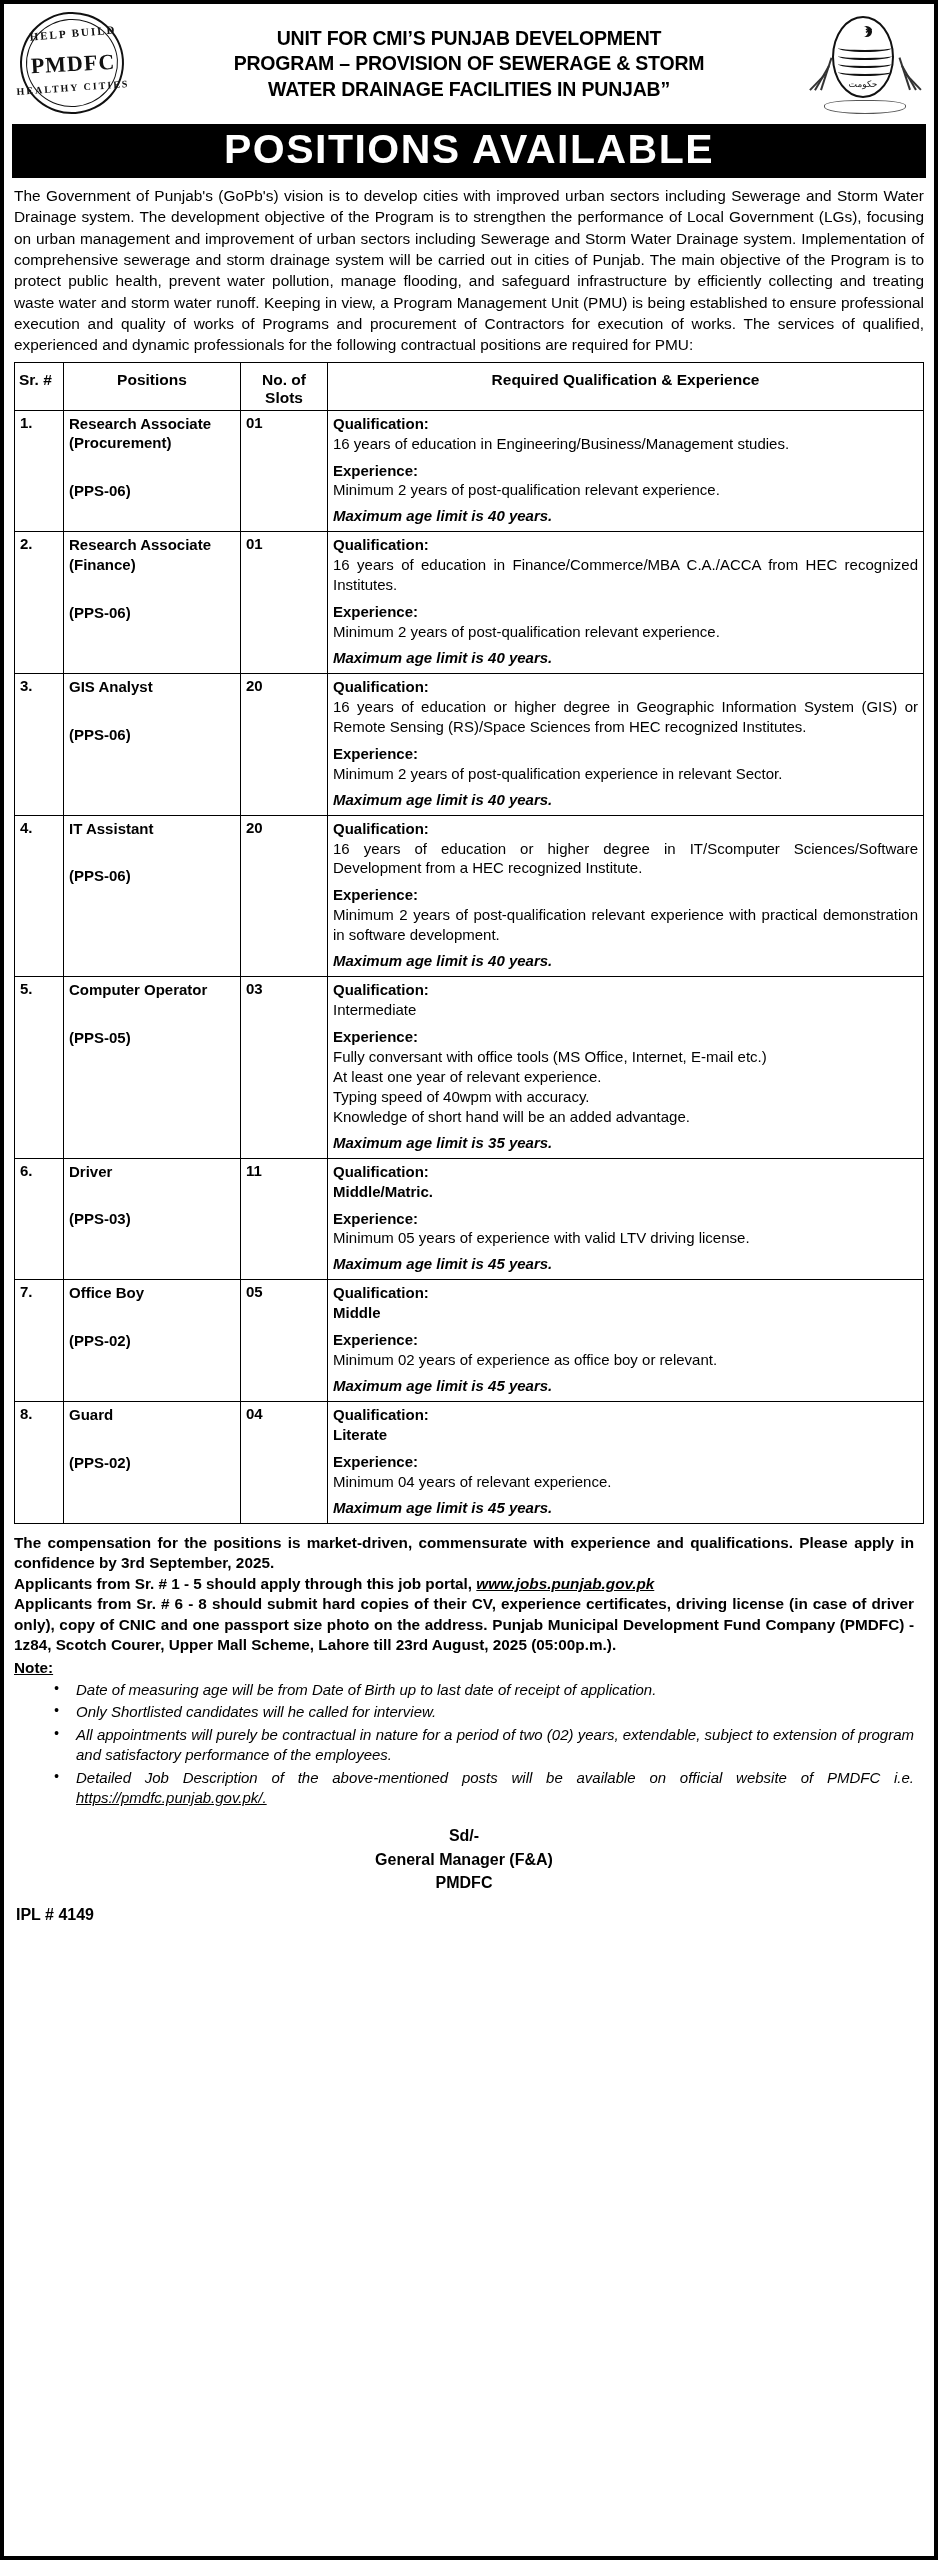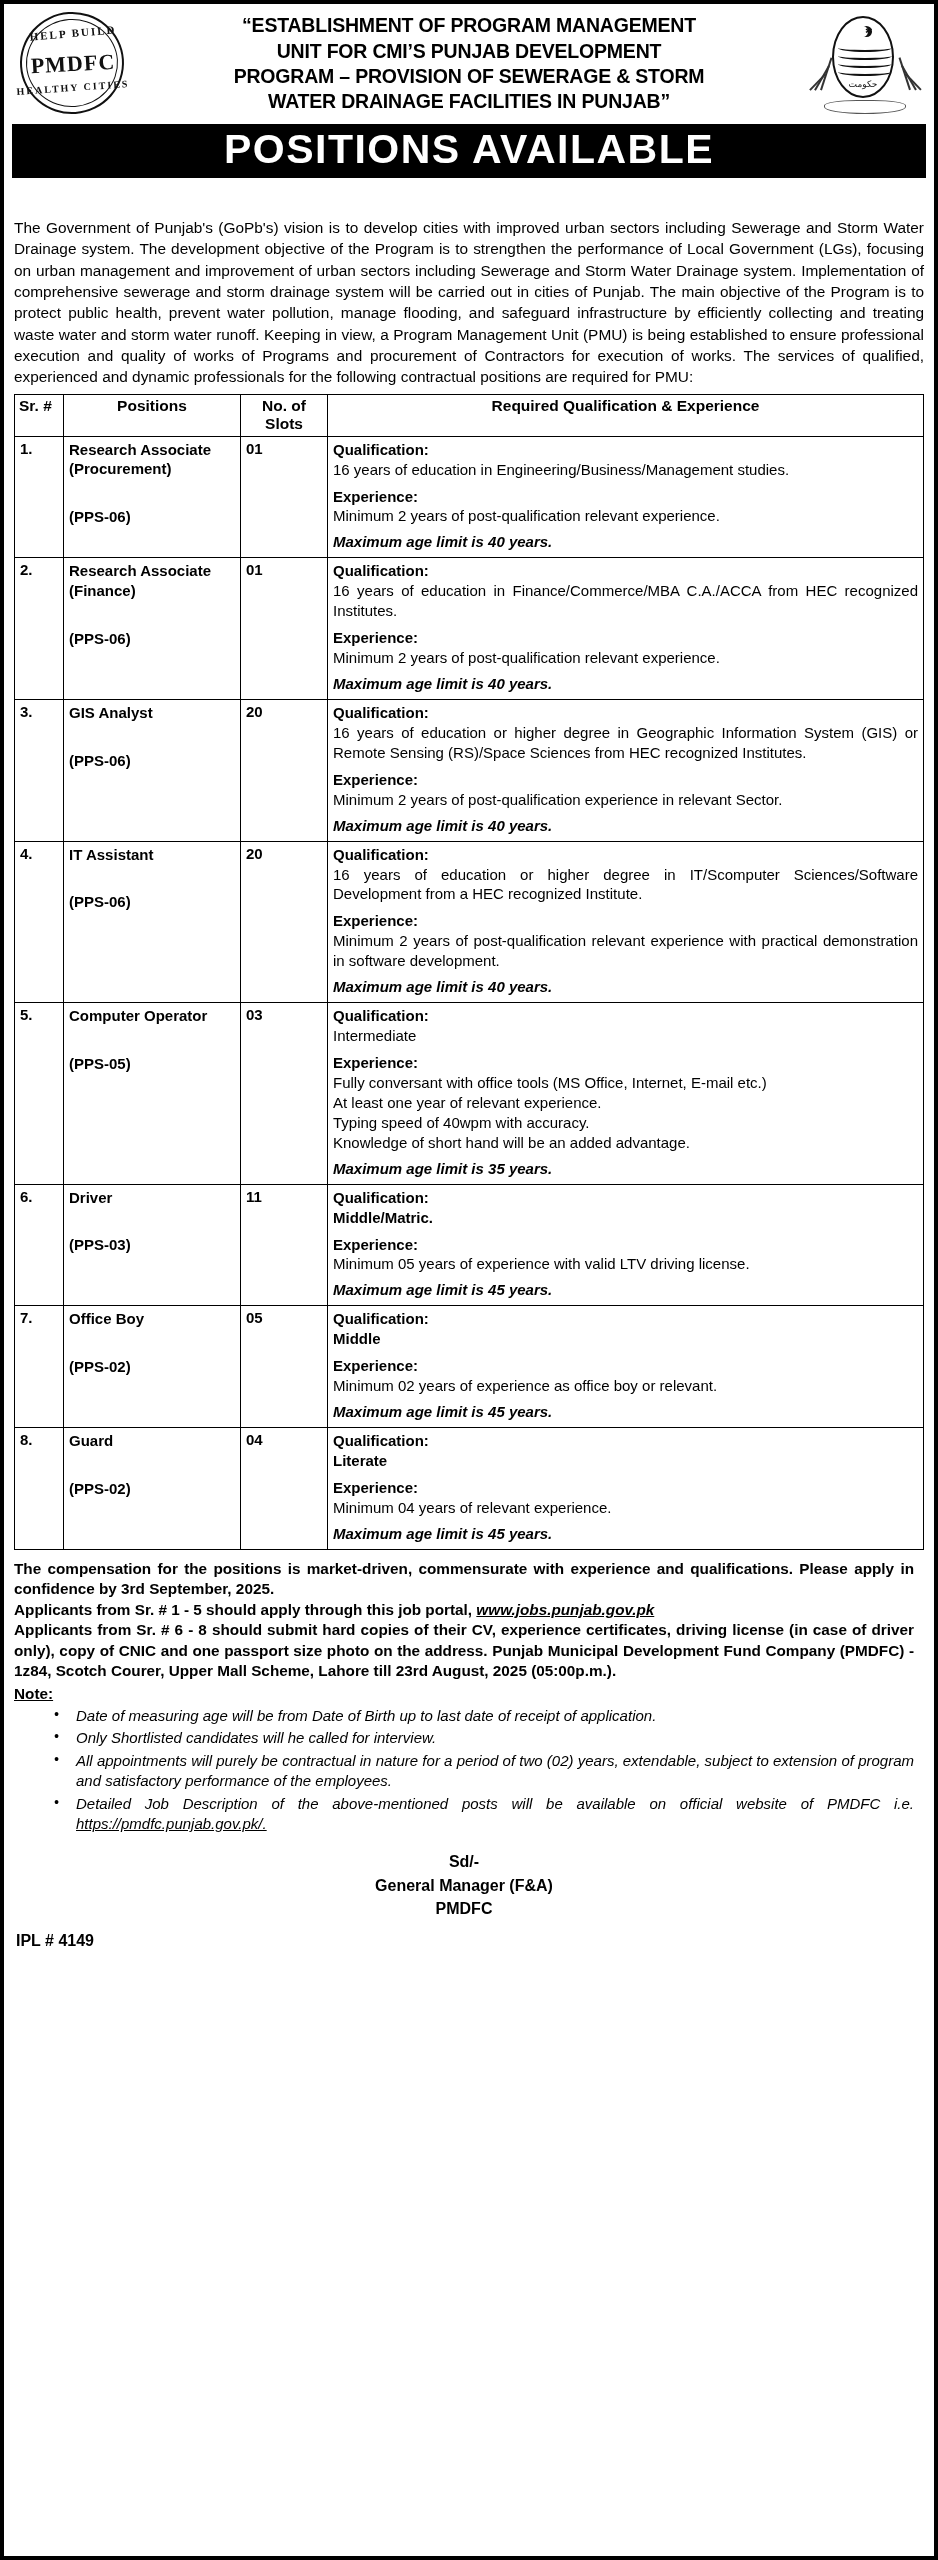--- a/index.html
+++ b/index.html
@@ -198,40 +198,39 @@
     margin: 2px 8px 0 8px;
     line-height: 1.0;
   }
 
   
   .intro {
     text-align: justify;
     font-size: 15.4px;
     line-height: 1.385;
     padding: 7px 10px 6px 10px;
-    margin-top: 32px;
   }
 
   
   table.jobs {
     width: calc(100% - 20px);
     margin: 0 10px;
     border-collapse: collapse;
     table-layout: fixed;
   }
   table.jobs th, table.jobs td {
     border: 1px solid #000;
     vertical-align: top;
     padding: 3px 5px 5px 5px;
   }
   table.jobs thead th {
     text-align: center;
     font-size: 15.5px;
     font-weight: bold;
-    padding: 2px 4px 3px 4px;
+    padding: 8px 4px 3px 4px;
   }
   th.c-sr   { width: 40px; text-align: left !important; }
   th.c-pos  { width: 168px; }
   th.c-slot { width: 78px; }
   td.c-sr {
     font-size: 15px;
     font-weight: bold;
     text-align: left;
     padding-left: 5px;
   }
@@ -341,21 +340,20 @@
 
     <div class="logo-left">
       <div class="seal"></div>
       <div class="seal-inner"></div>
       <div class="seal-top-text">HELP BUILD</div>
       <div class="seal-mid-text">PMDFC</div>
       <div class="seal-bot-text">HEALTHY CITIES</div>
     </div>
 
     <div class="header-title">
-      <div class="line">“ESTABLISHMENT OF PROGRAM MANAGEMENT</div>
       <div class="line">UNIT FOR CMI’S PUNJAB DEVELOPMENT</div>
       <div class="line">PROGRAM – PROVISION OF SEWERAGE &amp; STORM</div>
       <div class="line">WATER DRAINAGE FACILITIES IN PUNJAB”</div>
     </div>
 
     <div class="logo-right">
       <div class="wheat wheat-l">
         <span style="height:34px; left:14px; bottom:6px; transform:rotate(18deg);"></span>
         <span style="height:28px; left:8px; bottom:6px; transform:rotate(30deg);"></span>
         <span style="height:22px; left:3px; bottom:6px; transform:rotate(44deg);"></span>

